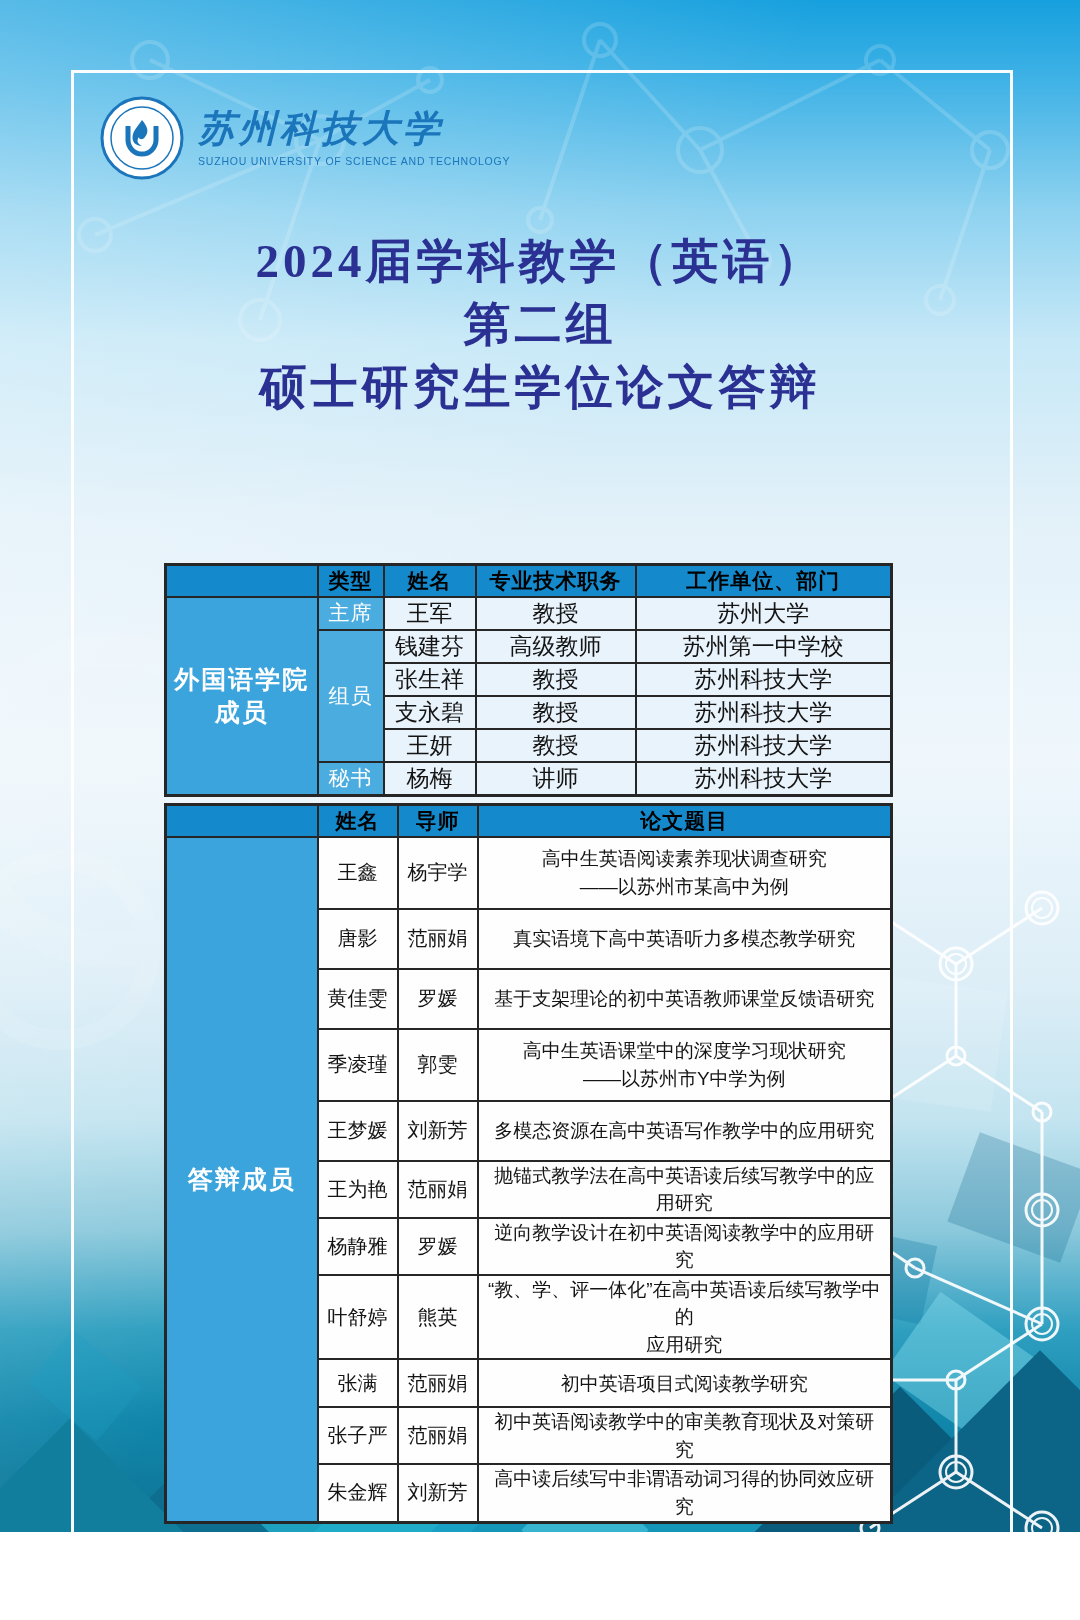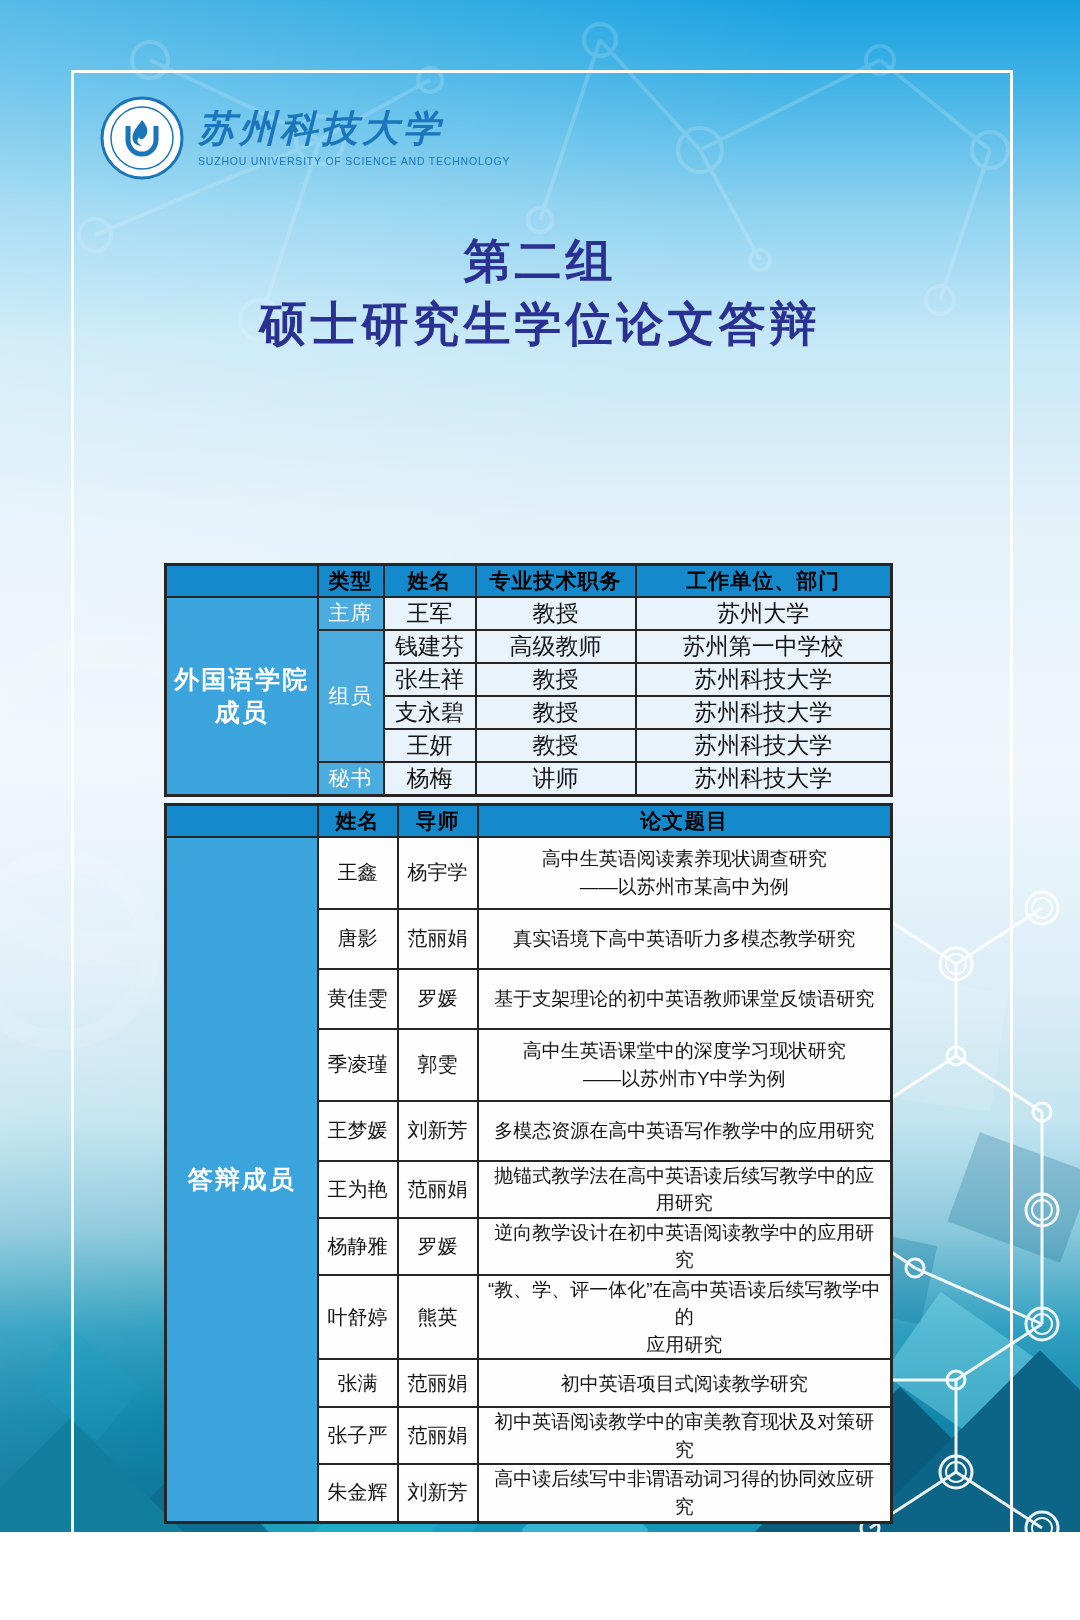--- a/index.html
+++ b/index.html
@@ -156,20 +156,21 @@
         <path d="M28 30 v14 a14 14 0 0 0 28 0 v-14" fill="none" stroke="#1b75bb" stroke-width="5"></path>
         <path d="M42 24 c6 7 7 12 3 17 c-2 3 -6 3 -6 0 c-3 4 -1 7 3 9 c-7 0 -11 -5 -9 -12 c1.5 -5 6 -9 9 -14z" fill="#1b75bb"></path>
       </svg>
       <div class="uni-block">
         <div class="uni-cn">苏州科技大学</div>
         <div class="uni-en">SUZHOU UNIVERSITY OF SCIENCE AND TECHNOLOGY</div>
       </div>
     </div>
 
     <div class="title">
+      <div>2024届学科教学（英语）</div>
       <div>第二组</div>
       <div>硕士研究生学位论文答辩</div>
     </div>
 
     <table class="tbl info-tbl">
       <colgroup>
           <col style="width:152px">
           <col style="width:574px">
         </colgroup>
       <tbody>

